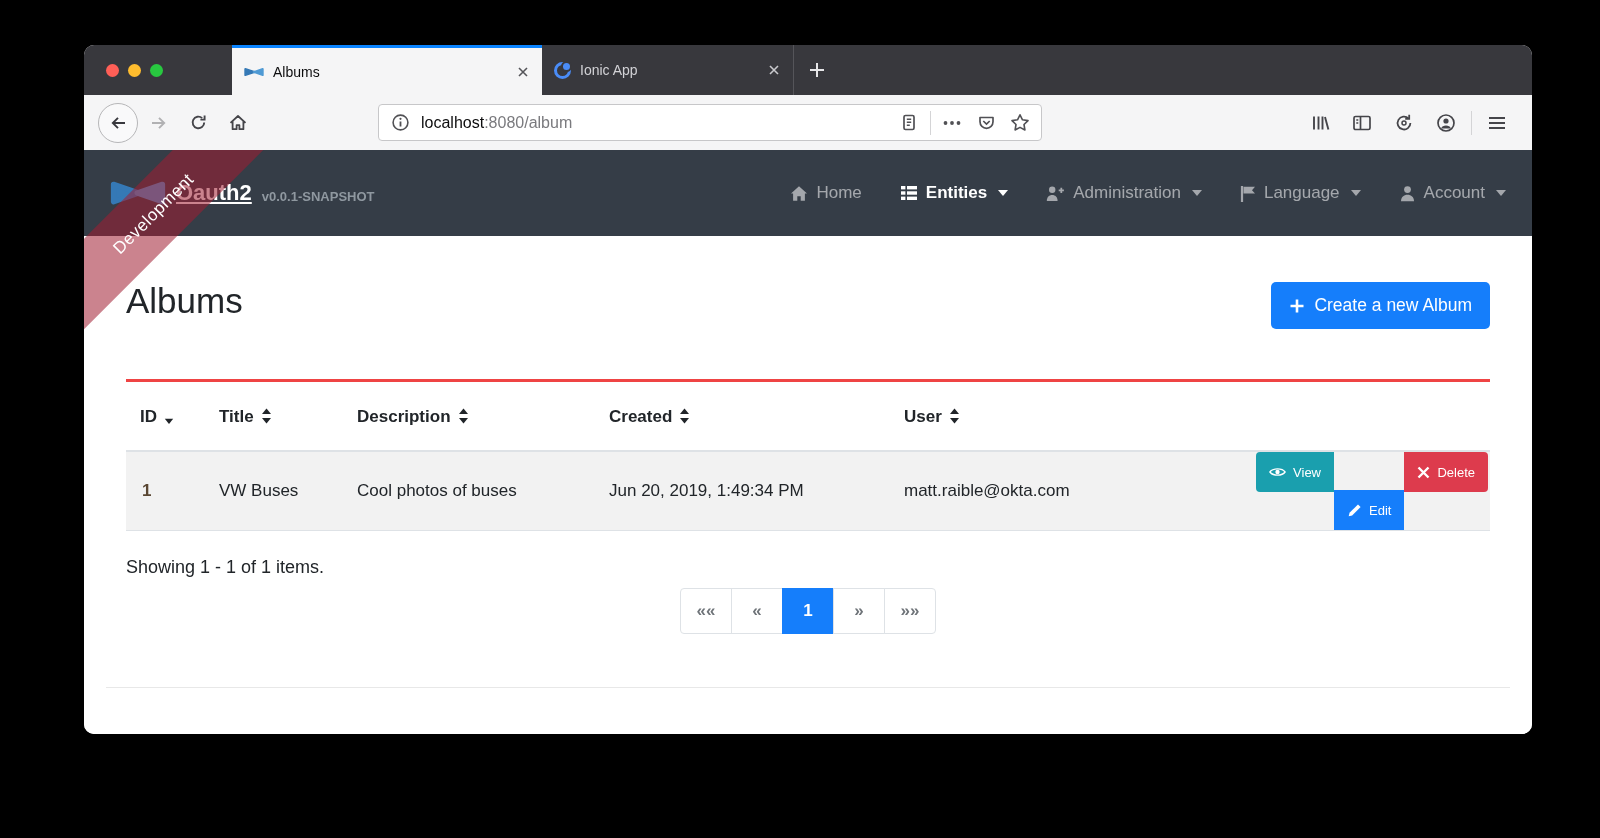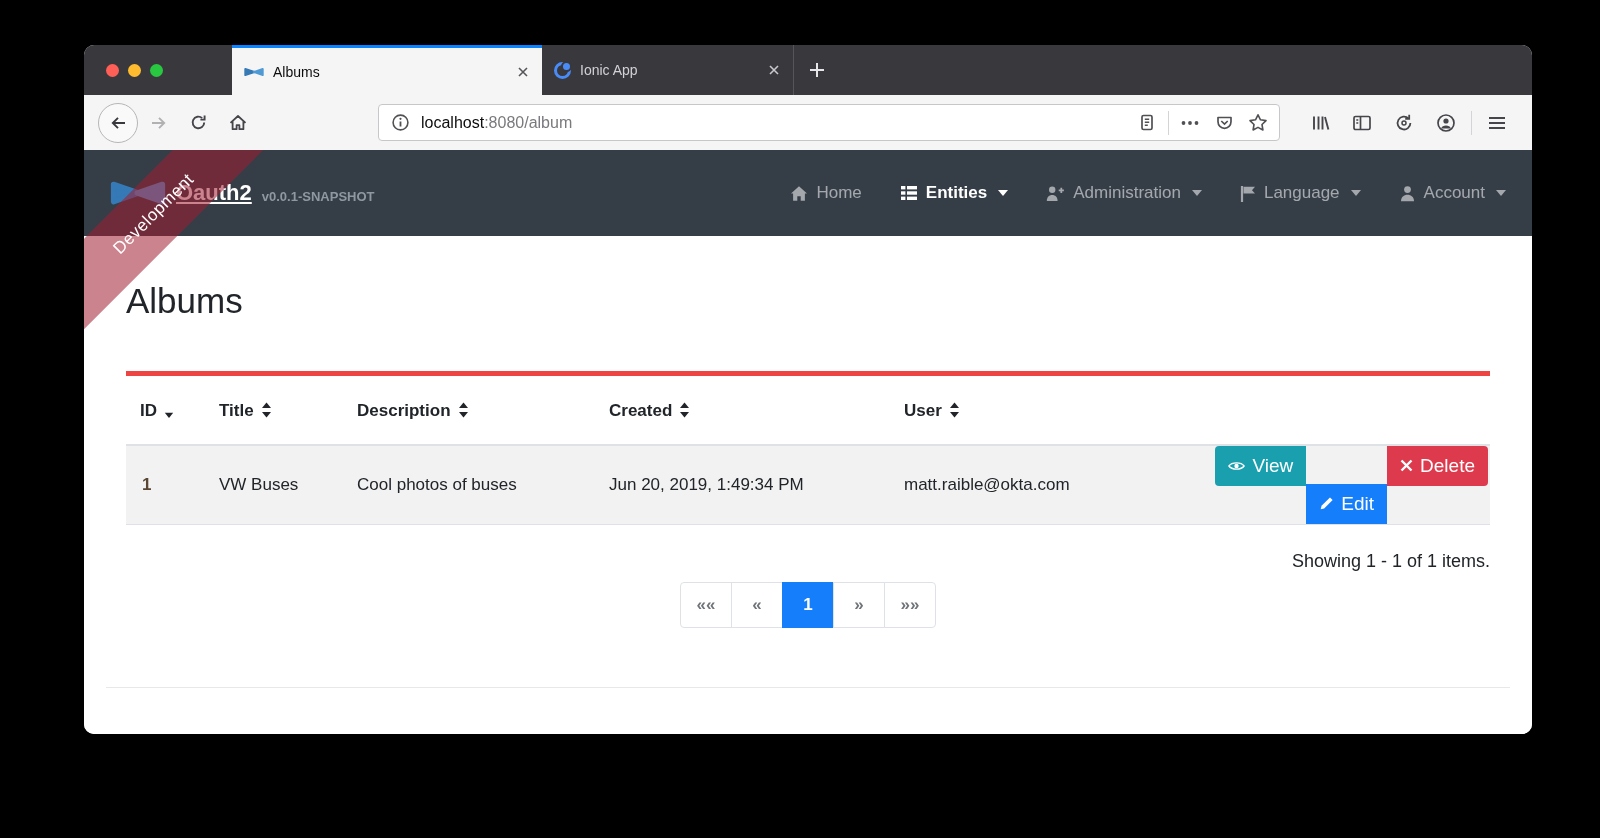--- a/index.html
+++ b/index.html
@@ -26,21 +26,21 @@
   .newtab { width:46px; display:flex; align-items:center; justify-content:center; color:#e6e6e8; }
   .ionic-logo { width:17px; height:17px; border:3px solid #4a8cf7; border-radius:50%; position:relative; flex-shrink:0; }
   .ionic-logo::after { content:""; position:absolute; right:-4px; top:-4px; width:7px; height:7px;
     background:#4a8cf7; border:2px solid #38383d; border-radius:50%; }
   
   .toolbar { height:55px; background:#f5f5f6; display:flex; align-items:center; padding:0 14px; flex-shrink:0; }
   .tool-btn { width:40px; height:40px; display:flex; align-items:center; justify-content:center; color:#45454a; flex-shrink:0; }
   .back-btn { width:40px; height:40px; border:1px solid #b6b6b8; border-radius:50%; background:#f9f9fa; }
   .fwd { color:#b1b1b3; }
   .tool-spacer { width:120px; flex-shrink:0; }
-  .urlbar { width:902px; height:37px; background:#fff; border:1px solid #c7c7c9; border-radius:4px;
+  .urlbar { width:664px; height:37px; background:#fff; border:1px solid #c7c7c9; border-radius:4px;
     display:flex; align-items:center; padding:0 4px; font-size:16px; flex-shrink:0; }
   .urlbar .slot { width:34px; height:32px; display:flex; align-items:center; justify-content:center; color:#515155; flex-shrink:0; }
   .url-text { margin-left:4px; white-space:nowrap; }
   .url-host { color:#0c0c0d; }
   .url-rest { color:#7a7a7e; }
   .url-right { margin-left:auto; display:flex; align-items:center; }
   .vsep { width:1px; height:24px; background:#d4d4d6; margin:0 4px; flex-shrink:0; }
   .toolbar-right { margin-left:auto; display:flex; align-items:center; }
   .toolbar-right .tool-btn { width:42px; }
   
@@ -60,34 +60,34 @@
   .caret { width:0; height:0; border-left:5px solid transparent; border-right:5px solid transparent;
     border-top:6px solid currentColor; margin-left:3px; }
   
   .main { flex:1; display:flex; flex-direction:column; padding:0 42px; }
   .page-head { display:flex; justify-content:space-between; align-items:flex-start; margin-top:46px; }
   .page-title { font-size:35px; font-weight:400; color:#212529; margin:0; line-height:1.1; }
   .btn-create { background:#157efb; color:#fff; border:none; border-radius:5px; font-size:17.5px;
     padding:0 18px; height:47px; display:flex; align-items:center; gap:9px; cursor:pointer;
     font-family:"Liberation Sans", sans-serif; }
   table { width:100%; border-collapse:collapse; margin-top:50px; font-size:17px; color:#212529; }
-  thead th { text-align:left; font-weight:700; border-top:5px solid #ef4444; border-bottom:2px solid #dee2e6;
+  thead th { text-align:left; font-weight:700; border-top:3px solid #ef4444; border-bottom:2px solid #dee2e6;
     padding:25px 8px 23px 0; white-space:nowrap; }
   thead th:first-child { padding-left:14px; }
   tbody td { background:#f2f2f2; border-bottom:1px solid #dee2e6; height:62px; vertical-align:middle; padding:0 8px 0 0; }
   tbody td:first-child { padding-left:16px; font-weight:700; color:#5a4733; }
   td.actions { text-align:right; padding-right:2px; }
   .sort-icon { display:inline-block; vertical-align:-2px; margin-left:7px; }
   .btn-group { display:inline-flex; vertical-align:middle; }
   .btn { height:40px; display:flex; align-items:center; gap:7px; padding:4px 13px; color:#fff;
-    font-size:19px; border:none; cursor:pointer; font-family:"Liberation Sans", sans-serif; }
+    font-size:13px; border:none; cursor:pointer; font-family:"Liberation Sans", sans-serif; }
   .btn-view { background:#1a9fae; border-radius:4px 0 0 4px; }
   .btn-edit { background:#157efb;margin-top:38px; }
   .btn-delete { background:#dd3b4d; border-radius:0 4px 4px 0; }
-  .showing { text-align:right; margin-top:26px; font-size:18px; color:#212529; }
+  .showing { text-align:left; margin-top:26px; font-size:18px; color:#212529; }
   .pagination { display:flex; justify-content:center; margin-top:10px; }
   .page-cell { min-width:52px; height:46px; padding:0 15px; background:#fff; border:1px solid #dee2e6;
     margin-left:-1px; display:flex; align-items:center; justify-content:center;
     color:#6f7479; font-weight:700; font-size:17px; cursor:pointer; }
   .page-cell:first-child { border-radius:4px 0 0 4px; margin-left:0; }
   .page-cell:last-child { border-radius:0 4px 4px 0; }
   .page-cell.active { background:#157efb; border-color:#157efb; color:#fff; }
   .footer { margin-top:auto; padding-bottom:32px; }
   .footer hr { border:none; border-top:1px solid #e8e8e8; margin:0 -20px 14px -20px; }
   .footer-text { font-size:17px; color:#212529; margin-left:-20px; }
@@ -302,20 +302,28 @@
           </span>
           <span>Account</span>
           <span class="caret"></span>
         </div>
       </div>
     </nav>
 
     <div class="main">
       <div class="page-head">
         <h1 class="page-title">Albums</h1>
+        <button class="btn-create">
+          <span>
+            <svg width="16" height="16" viewBox="0 0 16 16">
+                <path d="M8 1.5v13M1.5 8h13" stroke="#fff" stroke-width="2.6"></path>
+              </svg>
+          </span>
+          <span>Create a new Album</span>
+        </button>
       </div>
 
       <table>
         <colgroup>
           <col style="width:93px">
             <col style="width:138px">
             <col style="width:252px">
           <col style="width:295px">
             <col style="width:275px">
             <col>

